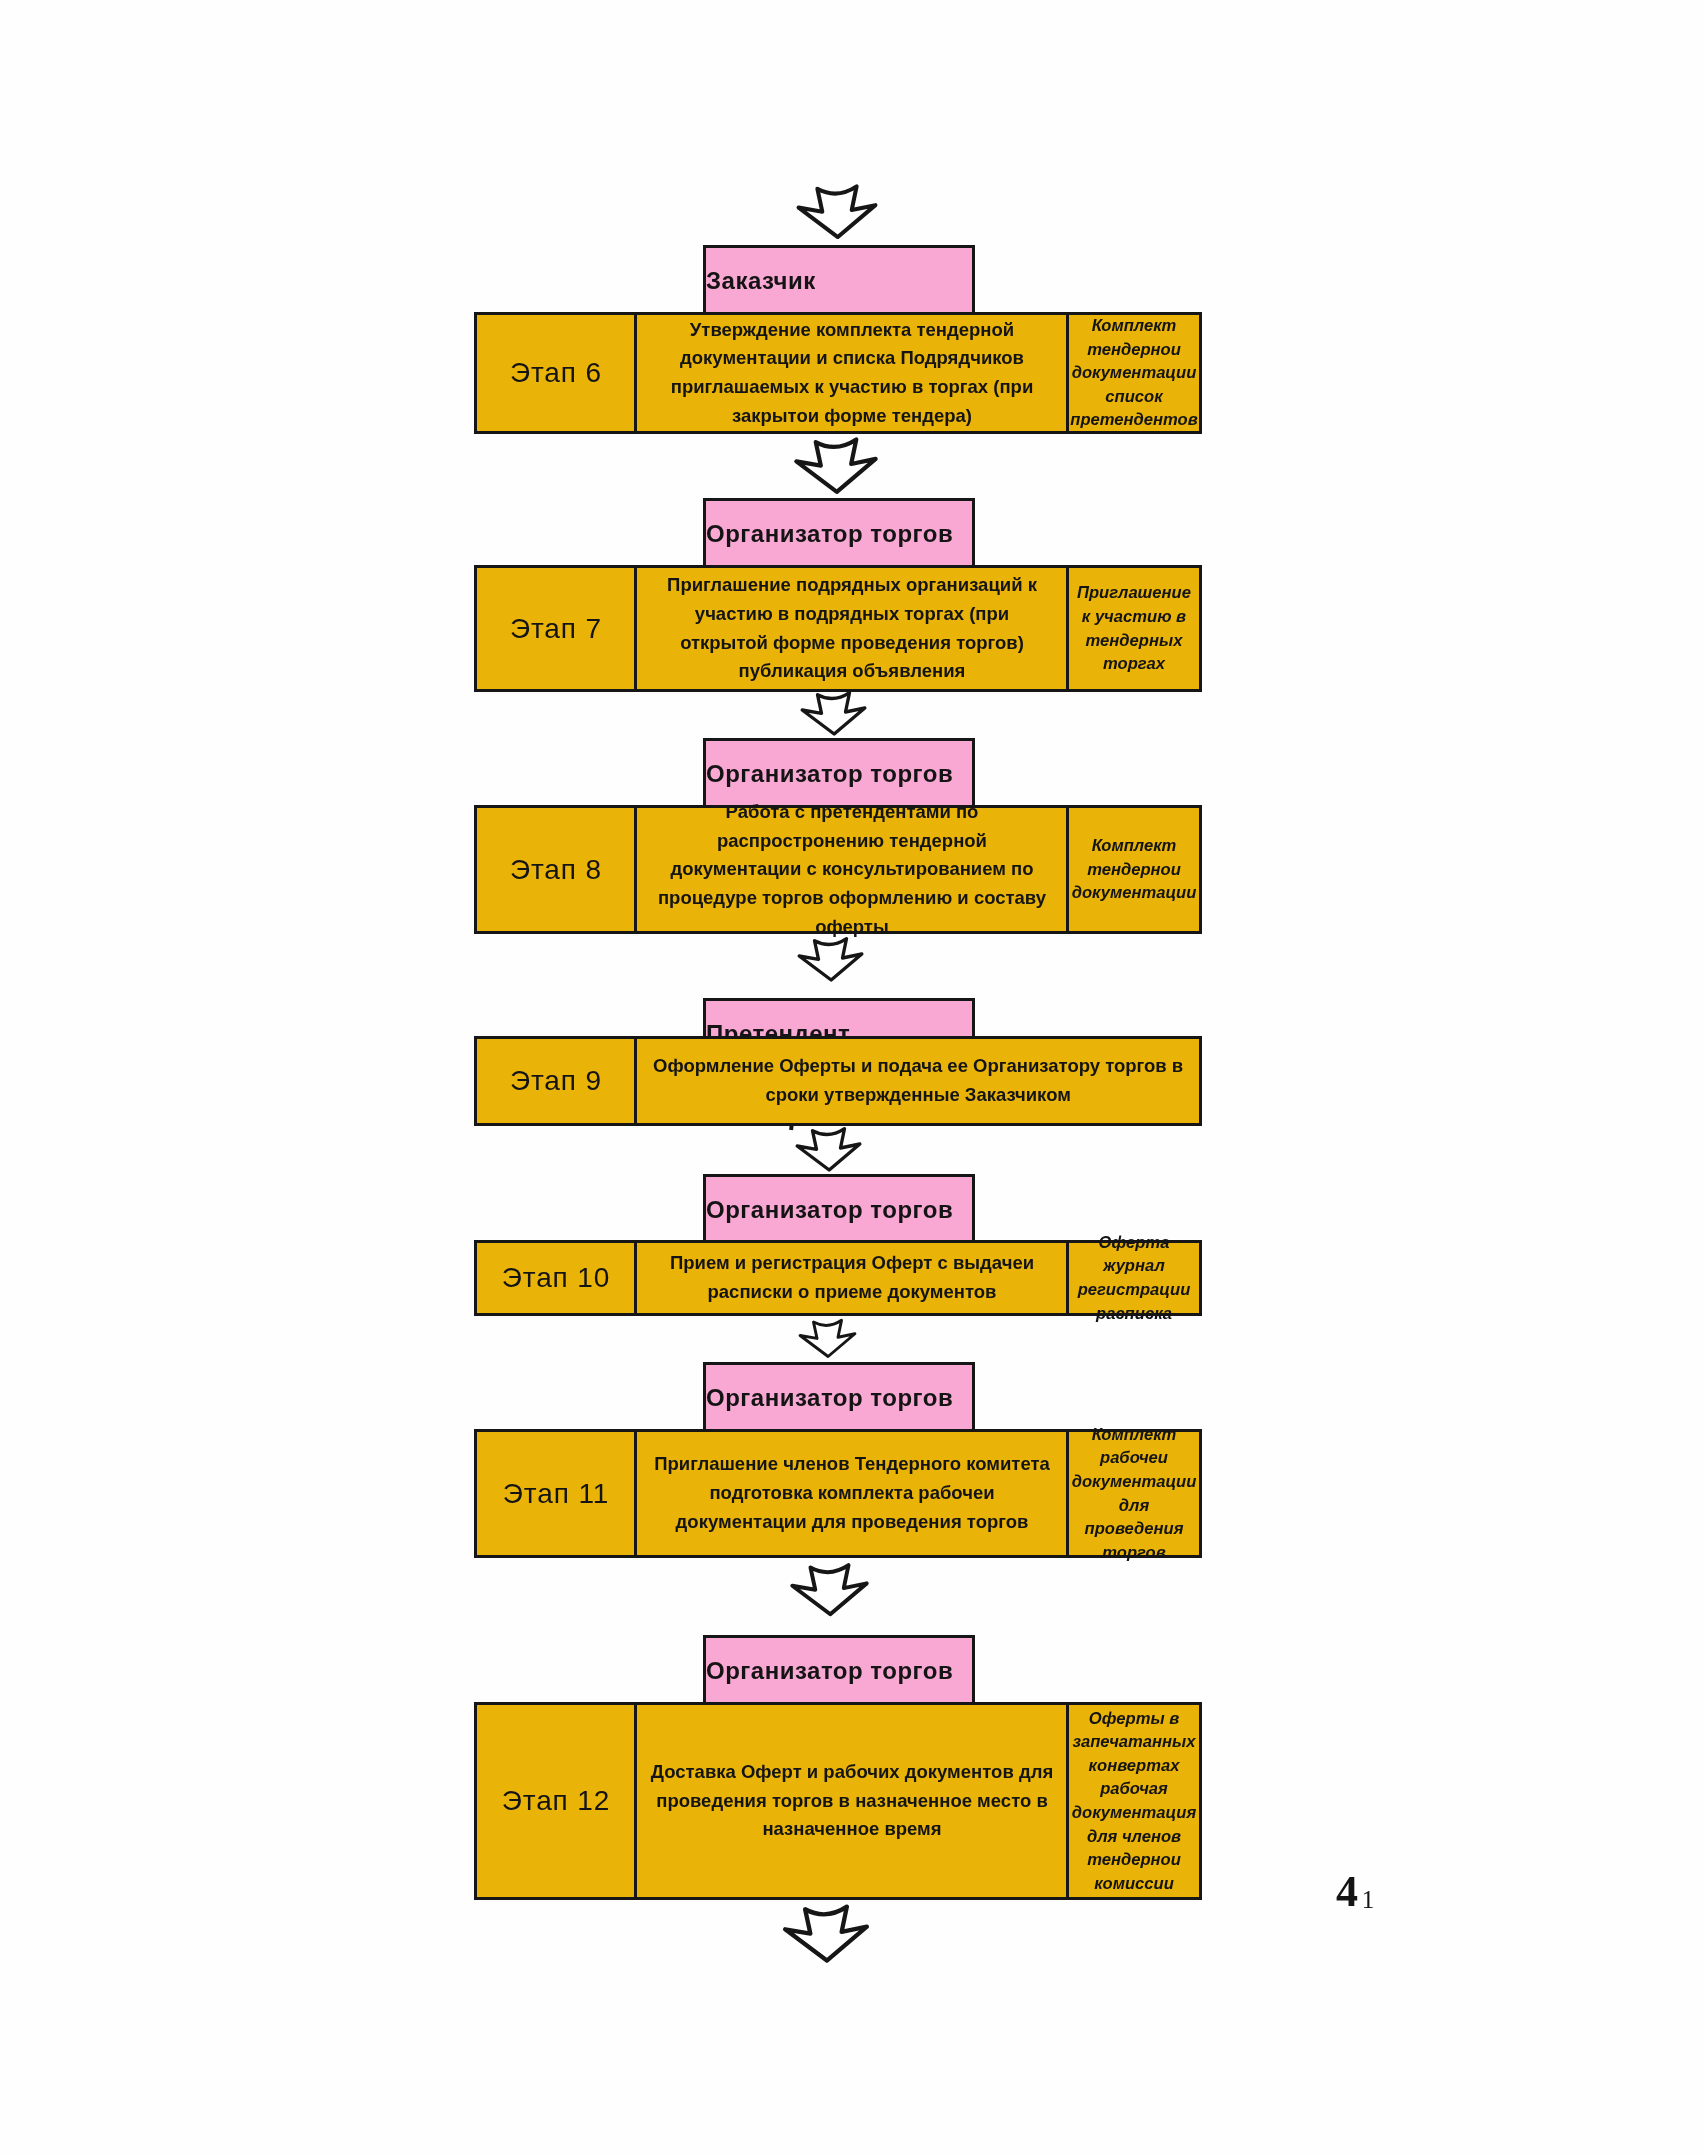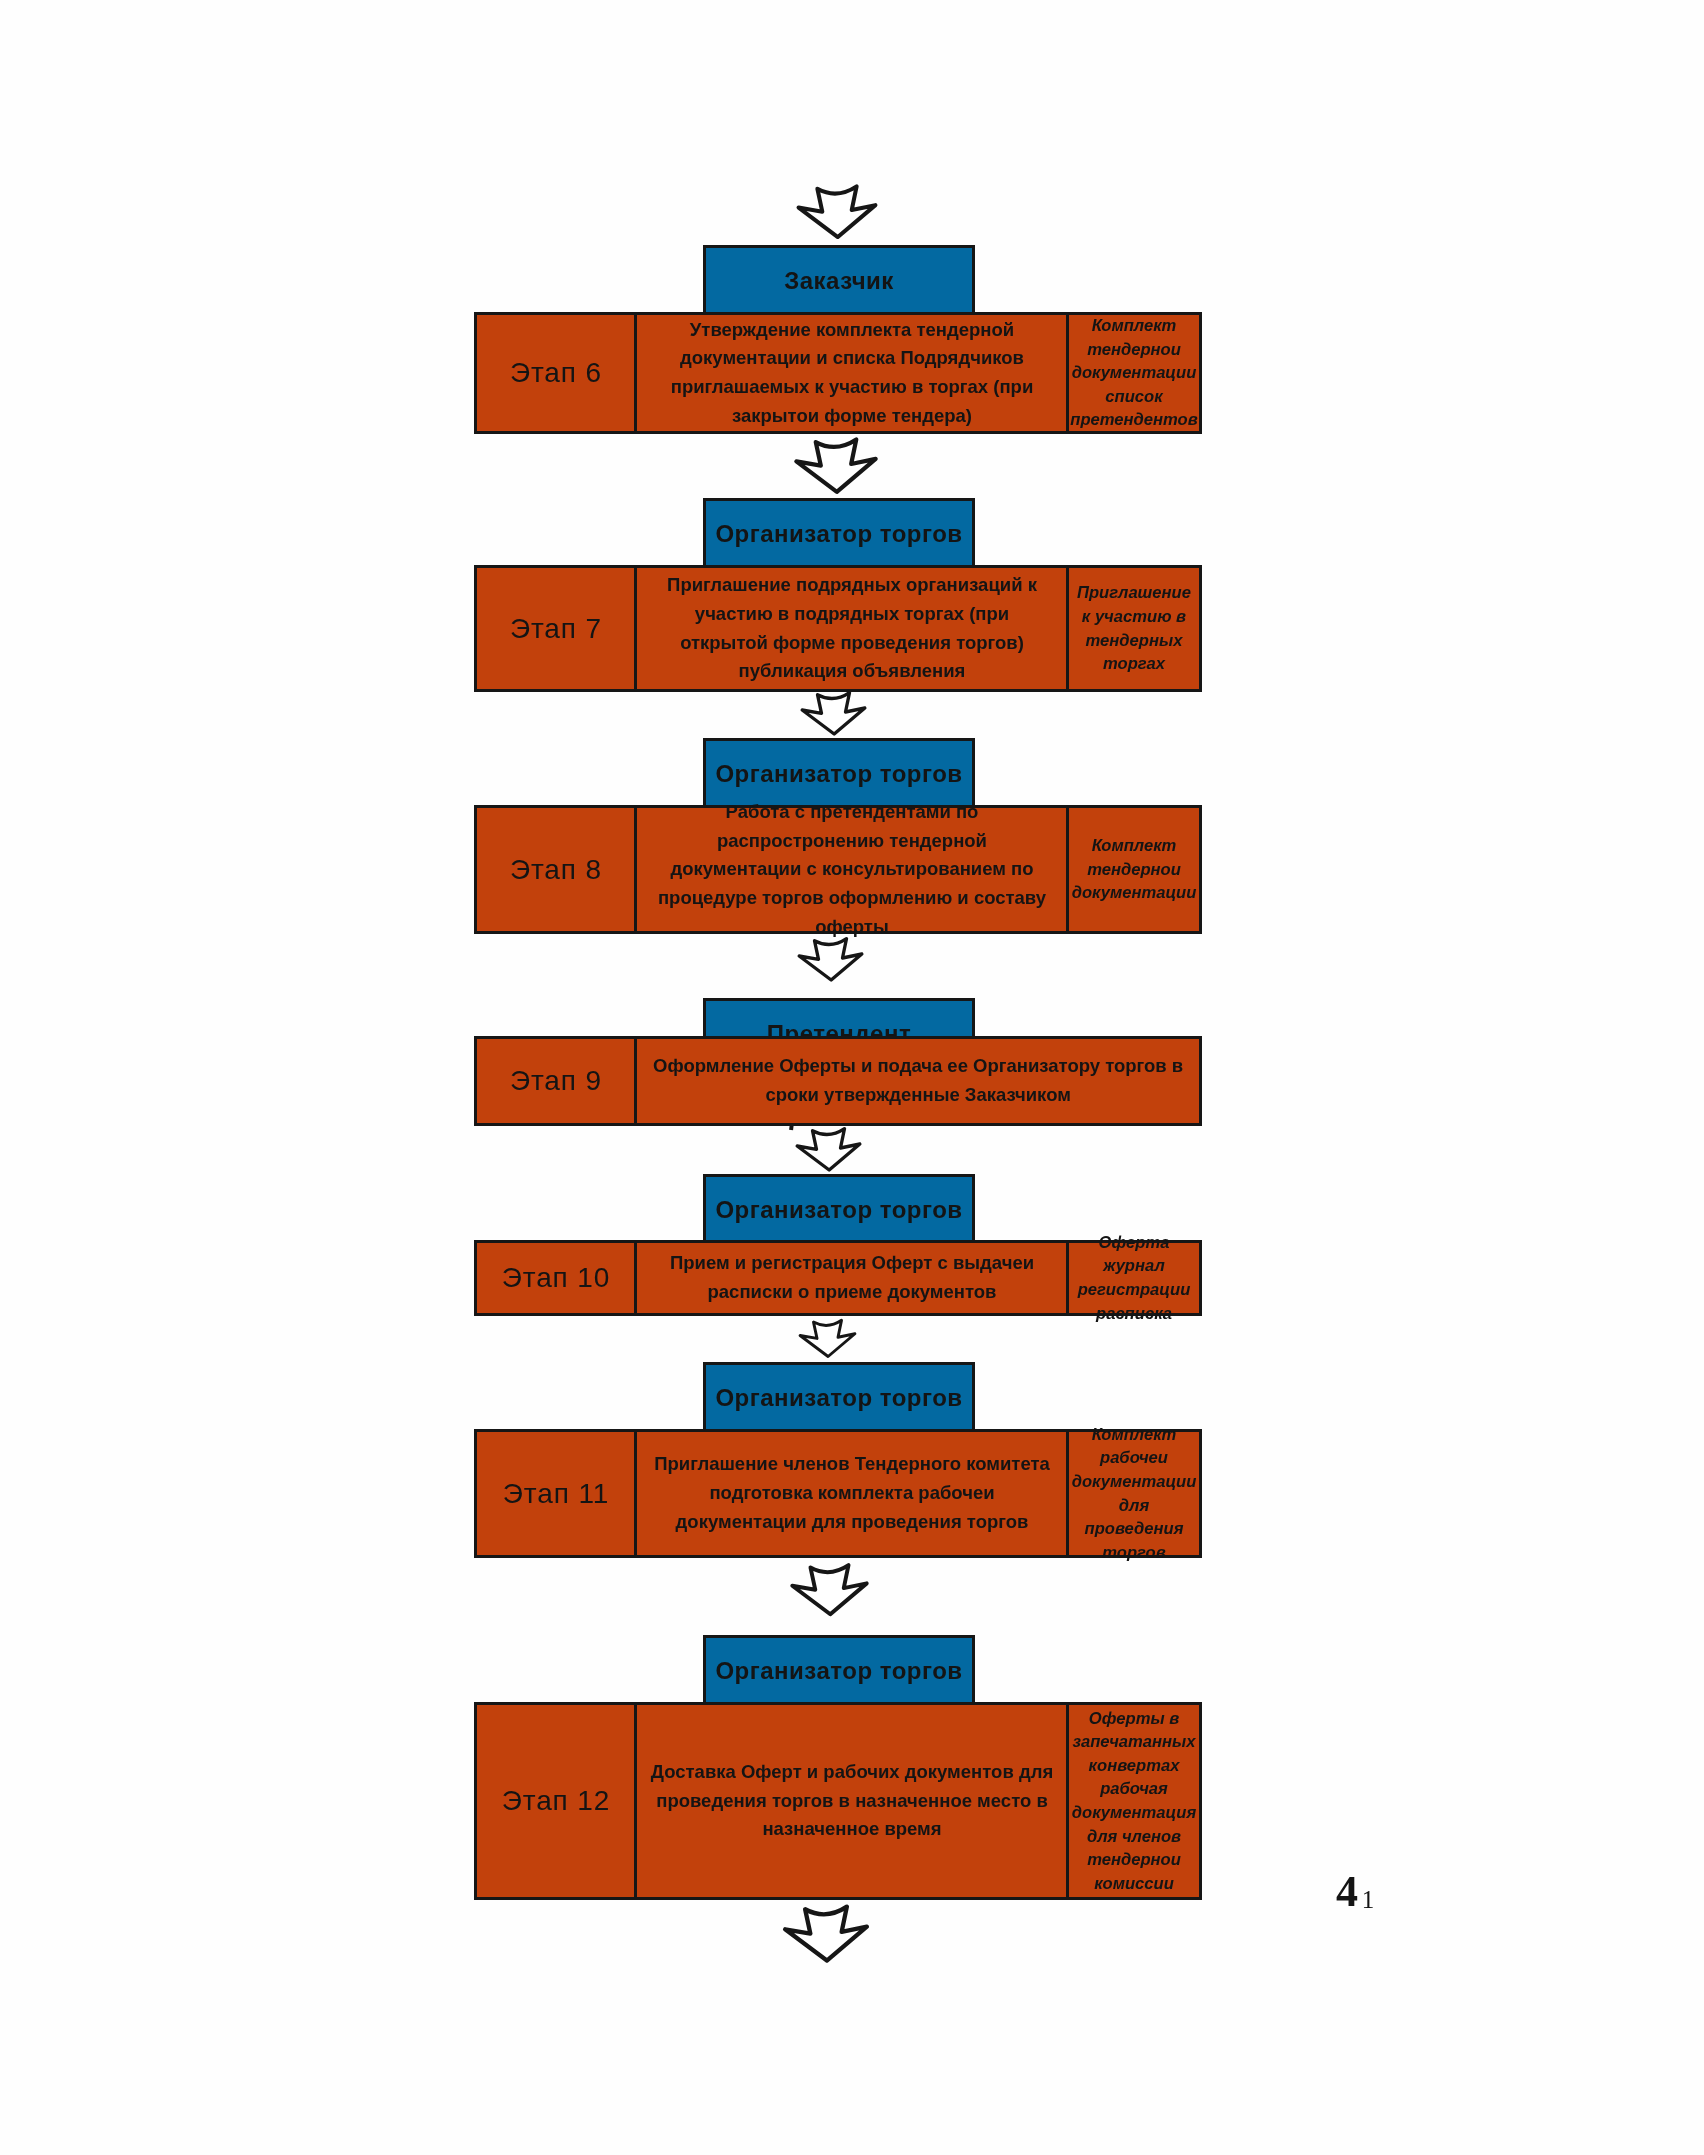--- a/index.html
+++ b/index.html
@@ -10,32 +10,32 @@
   }
   #canvas{
     position:relative;
     width:1705px;height:2155px;
     background:#fefefe;
     overflow:hidden;
   }
   
   .hdr{
     position:absolute;left:703px;width:266px;height:66px;
-    border:3.7px solid #161616;background:#0369a1;
-    display:flex;align-items:center;justify-content:center;
+    border:3.7px solid #161616;background:#f9a8d4;
+    display:flex;align-items:center;
     font-weight:bold;font-size:24px;letter-spacing:0.5px;
     z-index:1;text-align:center;
   }
   
   .row{
     position:absolute;left:474px;width:728px;
     display:flex;align-items:stretch;z-index:2;
   }
   .cell{
-    border:3.7px solid #161616;background:#c2410c;
+    border:3.7px solid #161616;background:#eab308;
     display:flex;align-items:center;justify-content:center;
     text-align:center;box-sizing:border-box;
   }
   .cell.left{
     width:164px;flex:0 0 auto;
     font-size:28px;font-weight:400;letter-spacing:0.9px;white-space:nowrap;
   }
   .cell.mid{
     flex:1 1 auto;margin-left:-3.7px;
     font-size:18.5px;font-weight:600;line-height:1.55;

